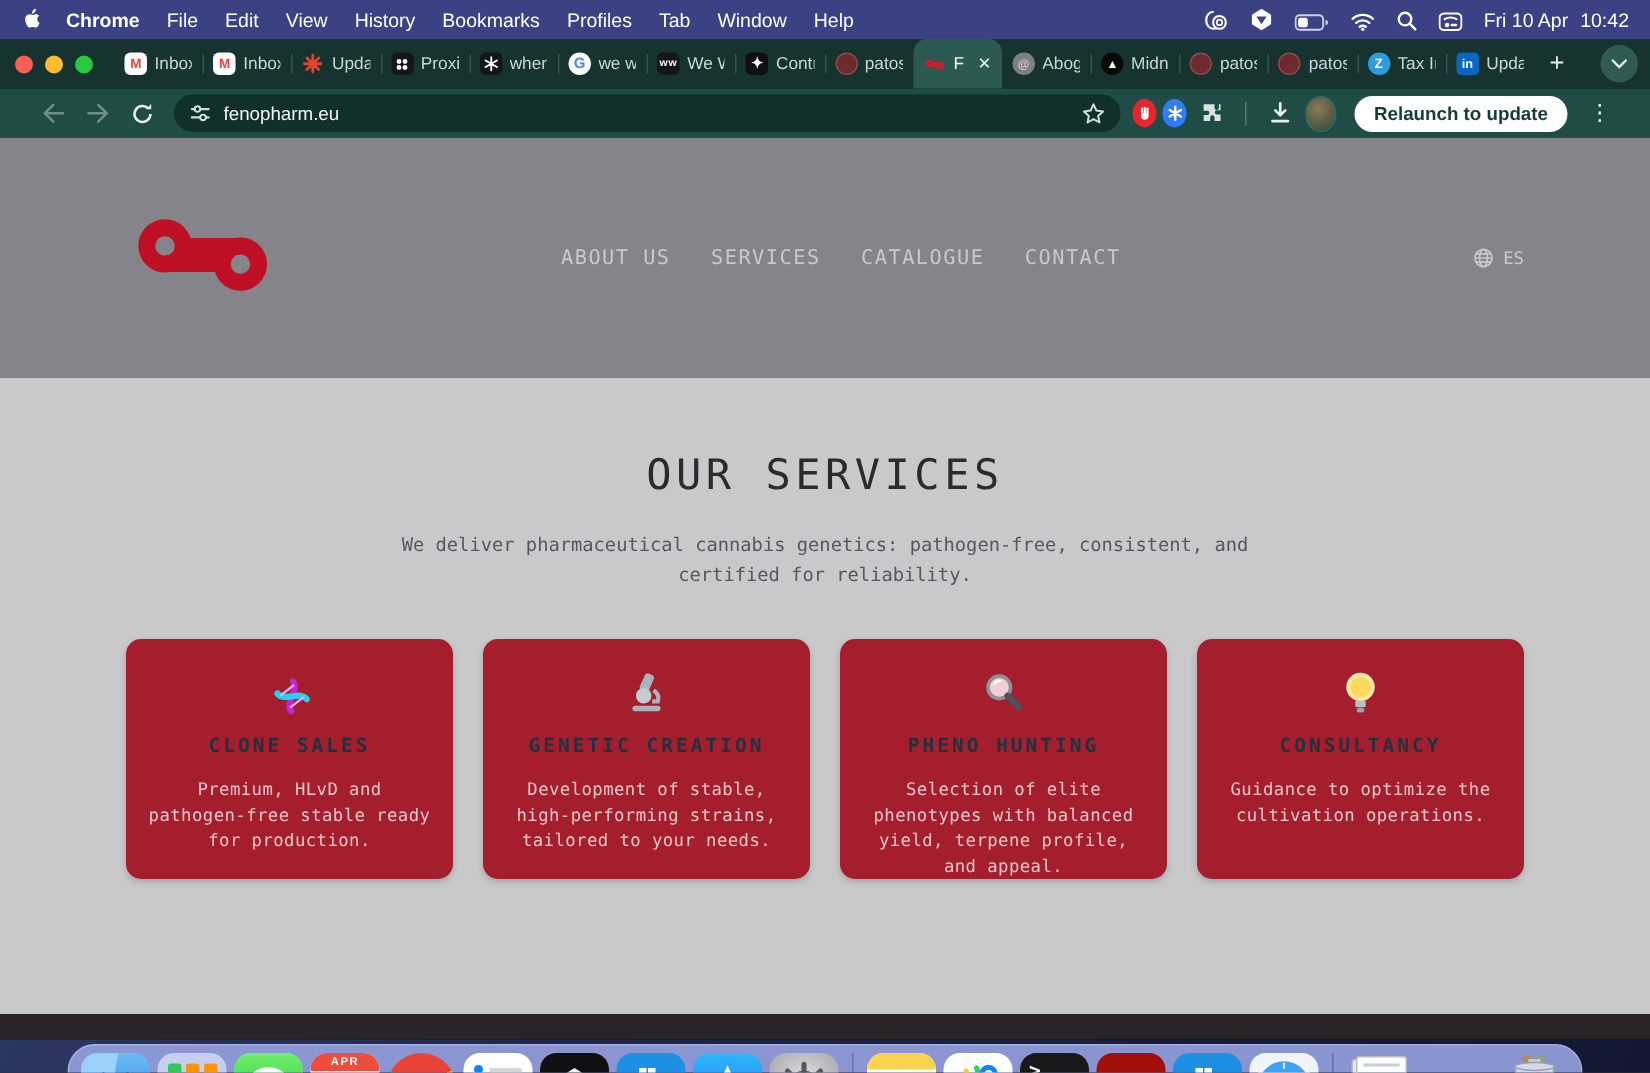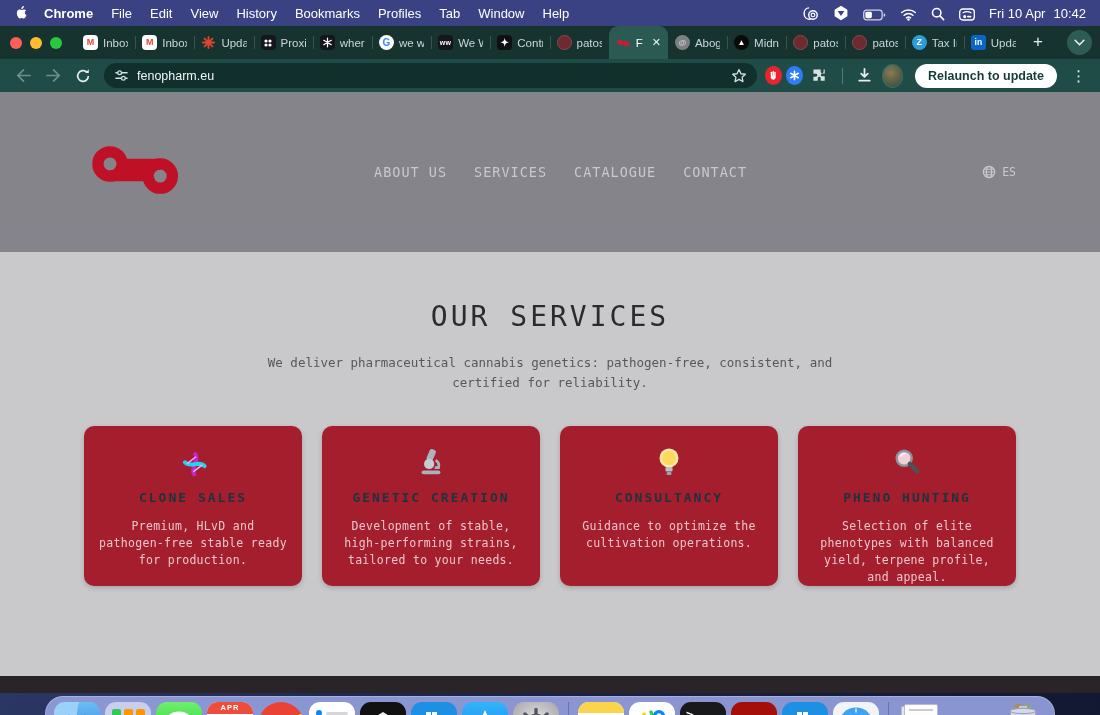--- a/index.html
+++ b/index.html
@@ -38,21 +38,21 @@
   .fav-dark{background:#15151c;color:#fff;font-size:7px;letter-spacing:.5px;}
   .fav-diamond{background:#101014;transform:rotate(0deg);color:#fff;font-size:10px;border-radius:4px;}
   .fav-tax{background:#2d9cdb;color:#fff;font-size:9px;border-radius:50%;}
   .fav-li{background:#0a66c2;color:#fff;font-size:8.5px;border-radius:3px;}
   .fav-g{background:#fff;border-radius:50%;color:#4285f4;font-size:10px;}
   .newtab{align-self:center;color:#e3eeec;font-size:17px;padding:0 10px 2px;}
   .tab-chevron{align-self:center;margin-left:14px;width:25px;height:25px;border-radius:50%;
                background:#2e5c54;display:flex;align-items:center;justify-content:center;}
 
   
-  .toolbar{height:33px;background:#1f4c46;display:flex;align-items:center;padding:0 10px;gap:4px;}
+  .toolbar{height:33px;background:#1f4c46;display:flex;align-items:center;padding:0 22px;gap:4px;}
   .tbtn{width:26px;height:26px;display:flex;align-items:center;justify-content:center;flex:0 0 auto;}
   .urlbar{flex:0 1 718px;height:25px;background:#112f2b;border-radius:13px;display:flex;
           align-items:center;padding:0 10px;gap:8px;margin:0 4px;min-width:0;}
   .url-text{color:#f2f6f5;font-size:12.5px;flex:1;white-space:nowrap;overflow:hidden;}
   .ext-red{width:19px;height:19px;border-radius:50%;background:#e8252f;display:flex;align-items:center;justify-content:center;}
   .ext-blue{width:19px;height:19px;border-radius:50%;background:#2f7cf6;display:flex;align-items:center;justify-content:center;}
   .tb-divider{width:1px;height:16px;background:rgba(255,255,255,.25);margin:0 5px;}
   .avatar{width:22px;height:22px;border-radius:50%;background:radial-gradient(circle at 40% 35%,#8a7a57,#4a5742 70%,#2e3a2c);border:1px solid #3a6b62;}
   .relaunch{background:#fff;color:#143d38;font-size:12.5px;font-weight:bold;border-radius:14px;
             padding:5px 13px;margin:0 6px 0 8px;white-space:nowrap;}
@@ -441,40 +441,40 @@
                   <path d="M21 14c3 2 4 5 3 8h-4" fill="none" stroke="#aab3bd" stroke-width="3"></path>
                   <rect x="6" y="25" width="20" height="4" rx="2"></rect>
                 </g>
               </svg>
           </div>
           <div class="card-title">GENETIC CREATION</div>
           <div class="card-desc">Development of stable, high-performing strains, tailored to your needs.</div>
         </div>
         <div class="card">
           <div class="card-icon">
+            <svg width="30" height="30" viewBox="0 0 32 32">
+                <circle cx="13" cy="12" r="8" fill="#f3ced4" stroke="#8b939c" stroke-width="2.6"></circle>
+                <path d="M19 18 27 26" stroke="#4b5258" stroke-width="4.6" stroke-linecap="round"></path>
+                <path d="M9.5 9.5a4.5 4.5 0 0 1 4-2" fill="none" stroke="#fff" stroke-width="1.8" stroke-linecap="round"></path>
+              </svg>
+          </div>
+          <div class="card-title">PHENO HUNTING</div>
+          <div class="card-desc">Selection of elite phenotypes with balanced yield, terpene profile, and appeal.</div>
+        </div>
+        <div class="card">
+          <div class="card-icon">
             <svg width="26" height="30" viewBox="0 0 26 30">
                 <circle cx="13" cy="11" r="9.5" fill="#ffe9a8"></circle>
                 <circle cx="13" cy="11" r="7" fill="#ffd95e"></circle>
                 <rect x="9.5" y="20" width="7" height="4.5" rx="1.2" fill="#b9c0c6"></rect>
                 <rect x="10.5" y="25" width="5" height="3" rx="1.2" fill="#9aa2a9"></rect>
               </svg>
           </div>
           <div class="card-title">CONSULTANCY</div>
           <div class="card-desc">Guidance to optimize the cultivation operations.</div>
-        </div>
-        <div class="card">
-          <div class="card-icon">
-            <svg width="30" height="30" viewBox="0 0 32 32">
-                <circle cx="13" cy="12" r="8" fill="#f3ced4" stroke="#8b939c" stroke-width="2.6"></circle>
-                <path d="M19 18 27 26" stroke="#4b5258" stroke-width="4.6" stroke-linecap="round"></path>
-                <path d="M9.5 9.5a4.5 4.5 0 0 1 4-2" fill="none" stroke="#fff" stroke-width="1.8" stroke-linecap="round"></path>
-              </svg>
-          </div>
-          <div class="card-title">PHENO HUNTING</div>
-          <div class="card-desc">Selection of elite phenotypes with balanced yield, terpene profile, and appeal.</div>
         </div>
       </div>
     </div>
   </div>
 
   <div class="footer-band"></div>
 
   <div class="desktop-strip">
     <div class="dock">
 

